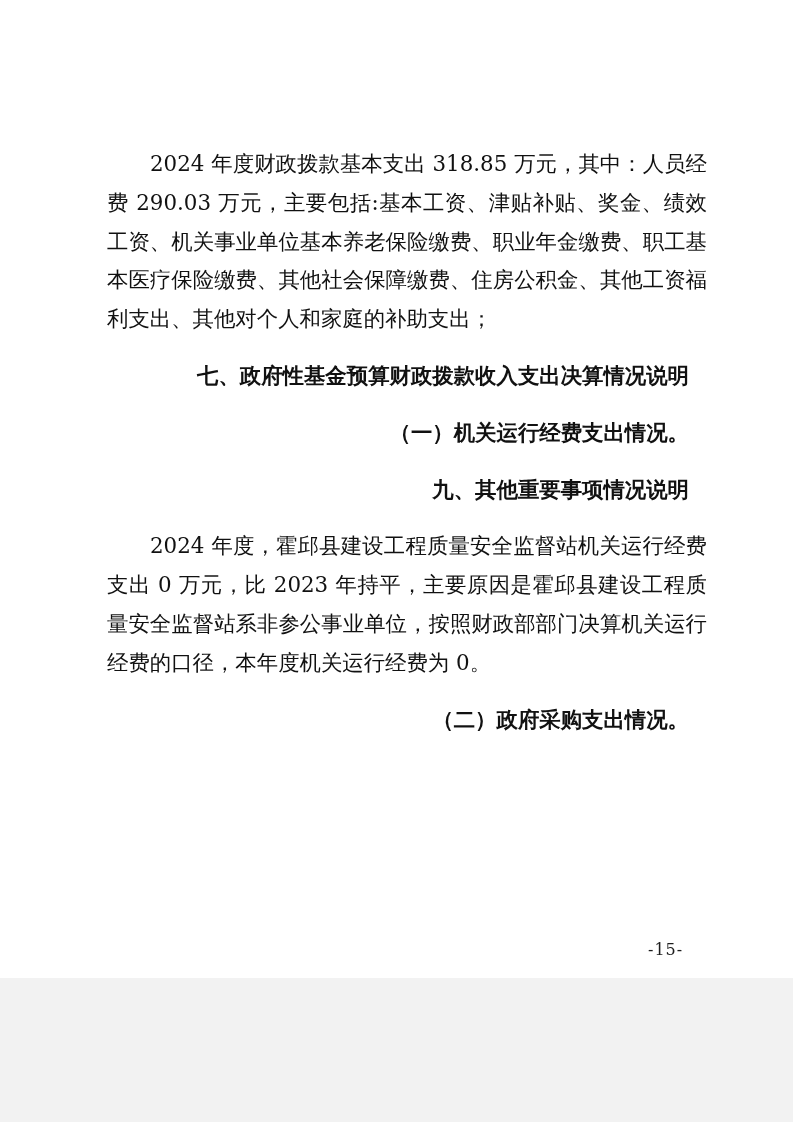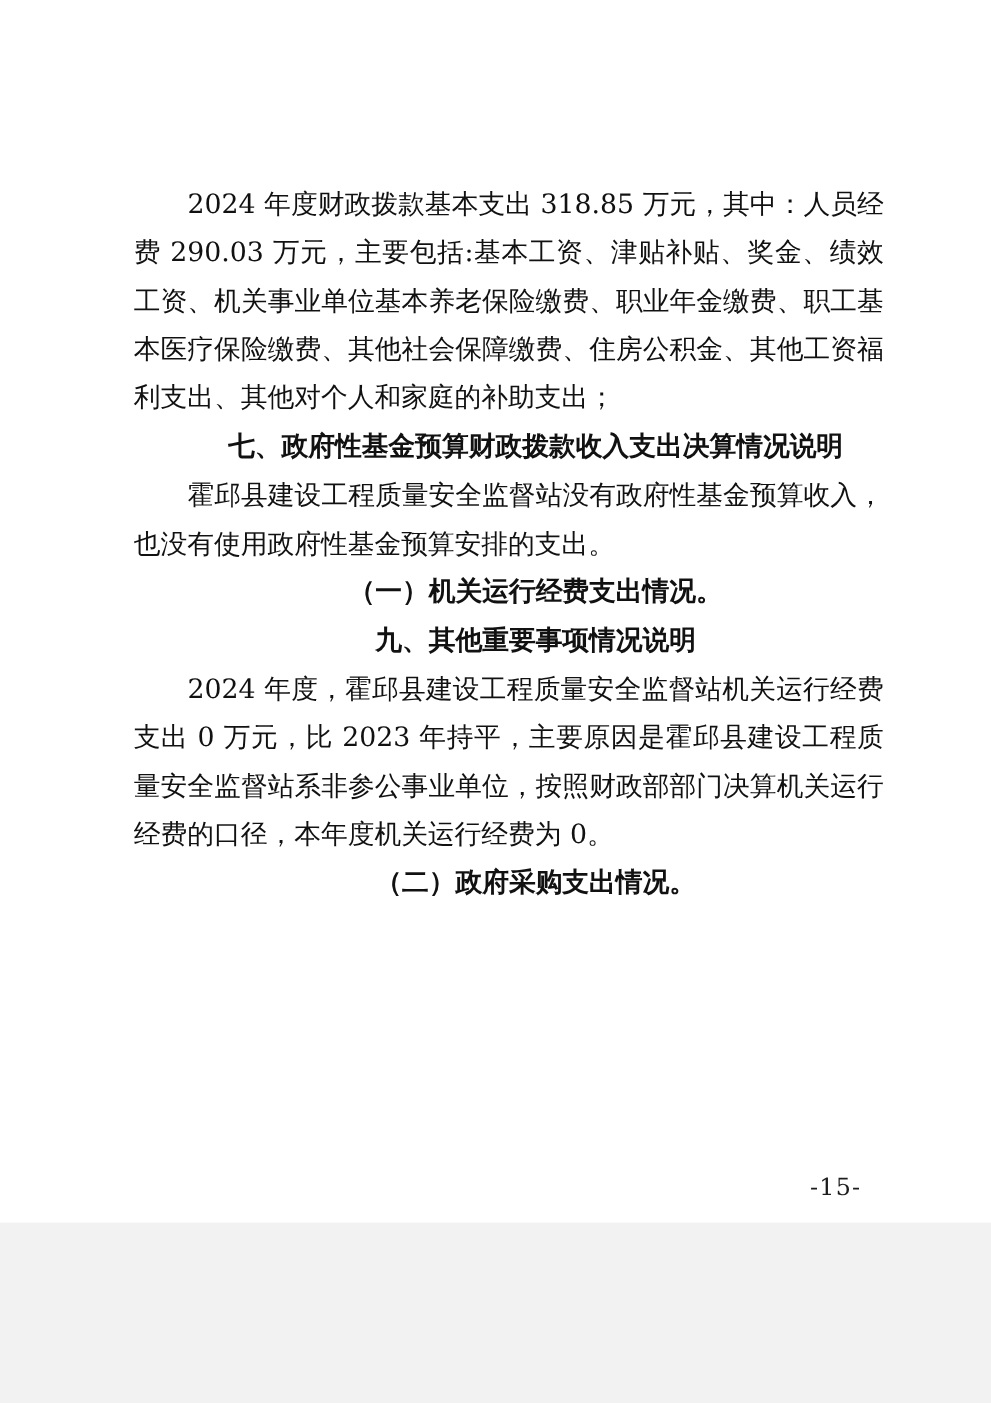--- a/index.html
+++ b/index.html
@@ -29,43 +29,42 @@
     line-height: 38.8px;
     text-align: justify;
     text-justify: inter-character;
     word-break: break-all;
   }
   .para {
     margin: 0;
     text-indent: 43px;
   }
   .heading {
-    margin: 0;
+    margin: 18px;
     text-indent: 43px;
     font-family: "DejaVu Sans", "Liberation Sans", sans-serif;
     font-weight: 700;
-    text-align: center;
+    text-align: right;
   }
   .page-number {
     position: absolute;
     left: 648px;
     top: 938px;
-    font-size: 19px;
+    font-size: 16px;
     line-height: 24px;
     color: #1d1d1d;
     letter-spacing: 1px;
   }
 </style>
 </head>
 <body>
 
 <div class="page">
   <div class="content">
     <p class="para">2024 年度财政拨款基本支出 318.85 万元，其中：人员经费 290.03 万元，主要包括:基本工资、津贴补贴、奖金、绩效工资、机关事业单位基本养老保险缴费、职业年金缴费、职工基本医疗保险缴费、其他社会保障缴费、住房公积金、其他工资福利支出、其他对个人和家庭的补助支出；</p>
     <p class="heading">七、政府性基金预算财政拨款收入支出决算情况说明</p>
-    <p class="para">霍邱县建设工程质量安全监督站没有政府性基金预算收入，也没有使用政府性基金预算安排的支出。</p>
     <p class="heading">（一）机关运行经费支出情况。</p>
     <p class="heading">九、其他重要事项情况说明</p>
     <p class="para">2024 年度，霍邱县建设工程质量安全监督站机关运行经费支出 0 万元，比 2023 年持平，主要原因是霍邱县建设工程质量安全监督站系非参公事业单位，按照财政部部门决算机关运行经费的口径，本年度机关运行经费为 0。</p>
     <p class="heading">（二）政府采购支出情况。</p>
   </div>
   <div class="page-number">-15-</div>
 </div>
 
 </body></html>

